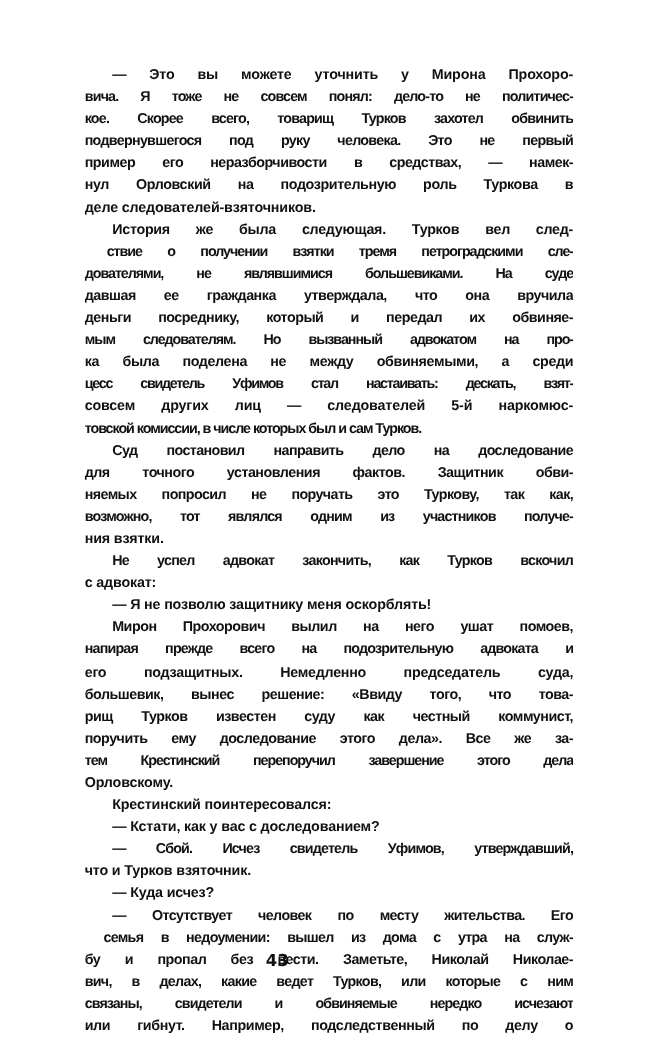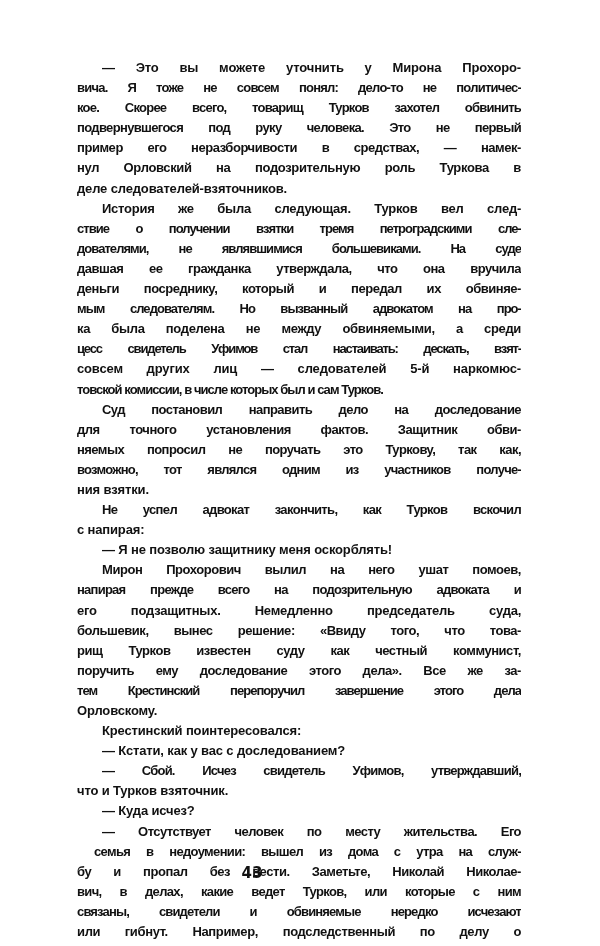--- a/index.html
+++ b/index.html
@@ -51,36 +51,36 @@
 
 <div class="page" id="page">
     <div class="line indent">— Это вы можете уточнить у Мирона Прохоро-</div>
     <div class="line" style="letter-spacing: -0.75px;">вича. Я тоже не совсем понял: дело-то не политичес-</div>
     <div class="line" style="letter-spacing: -0.75px;">кое. Скорее всего, товарищ Турков захотел обвинить</div>
     <div class="line" style="letter-spacing: -0.65px;">подвернувшегося под руку человека. Это не первый</div>
     <div class="line" style="letter-spacing: -0.45px;">пример его неразборчивости в средствах, — намек-</div>
     <div class="line" style="letter-spacing: -0.35px;">нул Орловский на подозрительную роль Туркова в</div>
     <div class="line last">деле следователей-взяточников.</div>
     <div class="line indent" style="letter-spacing: -0.25px;">История же была следующая. Турков вел след-</div>
-    <div class="line" style="letter-spacing: -0.95px;">ствие о получении взятки тремя петроградскими сле-</div>
+    <div class="line" style="letter-spacing: -0.95px; margin-left: 20px;">ствие о получении взятки тремя петроградскими сле-</div>
     <div class="line" style="letter-spacing: -0.95px;">дователями, не являвшимися большевиками. На суде</div>
     <div class="line" style="letter-spacing: -0.45px;">давшая ее гражданка утверждала, что она вручила</div>
     <div class="line" style="letter-spacing: -0.45px;">деньги посреднику, который и передал их обвиняе-</div>
     <div class="line" style="letter-spacing: -0.95px;">мым следователям. Но вызванный адвокатом на про-</div>
     <div class="line" style="letter-spacing: -0.35px;">ка была поделена не между обвиняемыми, а среди</div>
     <div class="line" style="letter-spacing: -1.15px;">цесс свидетель Уфимов стал настаивать: дескать, взят-</div>
     <div class="line">совсем других лиц — следователей 5-й наркомюс-</div>
     <div class="line last" style="letter-spacing: -0.95px;">товской комиссии, в числе которых был и сам Турков.</div>
     <div class="line indent" style="letter-spacing: -0.55px;">Суд постановил направить дело на доследование</div>
     <div class="line" style="letter-spacing: -0.45px;">для точного установления фактов. Защитник обви-</div>
     <div class="line" style="letter-spacing: -0.55px;">няемых попросил не поручать это Туркову, так как,</div>
     <div class="line" style="letter-spacing: -0.75px;">возможно, тот являлся одним из участников получе-</div>
     <div class="line last">ния взятки.</div>
     <div class="line indent" style="letter-spacing: -0.65px;">Не успел адвокат закончить, как Турков вскочил</div>
-    <div class="line last">с напирая:</div>
+    <div class="line last">с адвокат:</div>
     <div class="line indent last">— Я не позволю защитнику меня оскорблять!</div>
     <div class="line indent" style="letter-spacing: -0.45px;">Мирон Прохорович вылил на него ушат помоев,</div>
     <div class="line" style="letter-spacing: -0.75px;">напирая прежде всего на подозрительную адвоката и</div>
     <div class="line" style="letter-spacing: -0.25px;">его подзащитных. Немедленно председатель суда,</div>
     <div class="line" style="letter-spacing: -0.45px;">большевик, вынес решение: «Ввиду того, что това-</div>
     <div class="line" style="letter-spacing: -0.45px;">рищ Турков известен суду как честный коммунист,</div>
     <div class="line" style="letter-spacing: -0.45px;">поручить ему доследование этого дела». Все же за-</div>
     <div class="line" style="letter-spacing: -0.95px;">тем Крестинский перепоручил завершение этого дела</div>
     <div class="line last">Орловскому.</div>
     <div class="line indent last">Крестинский поинтересовался:</div>

